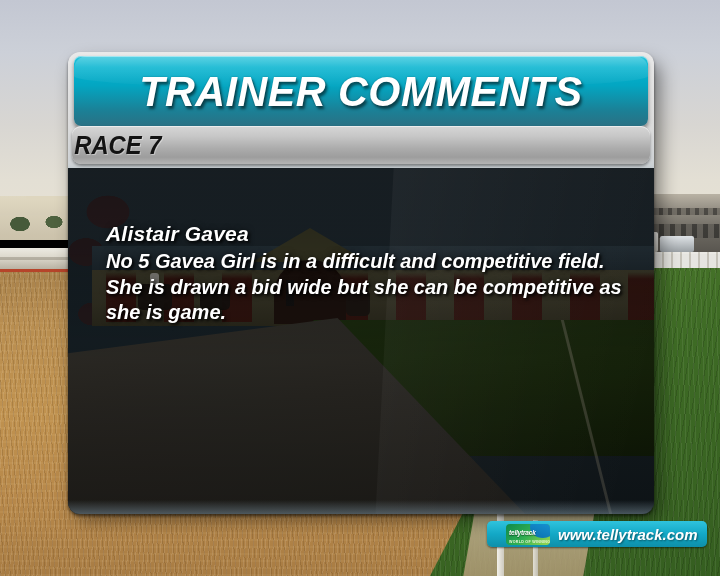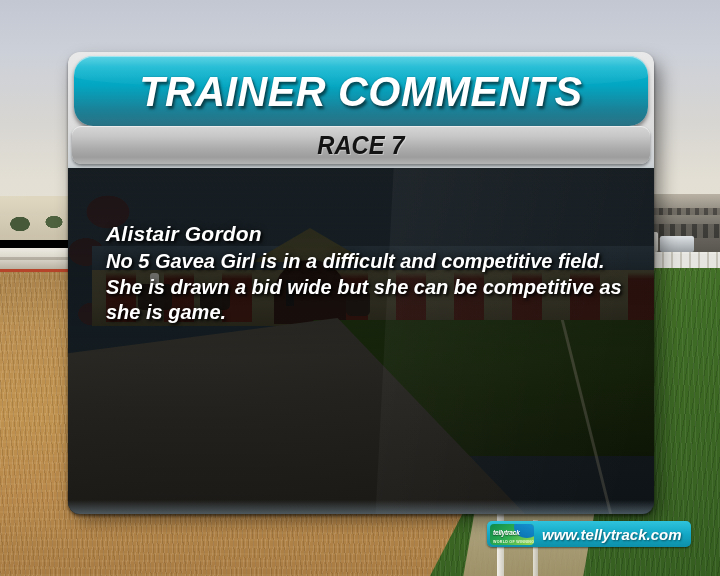--- a/index.html
+++ b/index.html
@@ -160,21 +160,21 @@
     box-shadow:0 2px 3px rgba(0,0,0,.5);
   }
 
   
   .header-wrap{
     position:absolute; left:0; top:0; width:586px; height:76px;
     padding:4px 6px 0 6px;
   }
   .header-bar{
     position:relative; width:100%; height:70px;
-    border-radius:19px;
+    border-radius:7px;
     background:linear-gradient(180deg,#2ec6dd 0%, #04b3cf 16%, #03a6c2 42%, #1b8096 78%, #2a7184 100%);
     box-shadow:0 3px 4px rgba(0,0,0,.45), inset 0 1px 0 rgba(255,255,255,.45);
     display:flex; align-items:center; justify-content:center;
     overflow:hidden;
   }
   .header-bar:before{
     content:""; position:absolute; left:0; top:0; width:100%; height:46%;
     background:linear-gradient(180deg,rgba(255,255,255,.22),rgba(255,255,255,0));
     border-radius:13px 13px 40% 40%/13px 13px 12px 12px;
     pointer-events:none;
@@ -191,21 +191,21 @@
   
   .race-wrap{
     position:absolute; left:0; top:74px; width:586px; height:40px;
     padding:0 4px;
   }
   .race-bar{
     position:relative; width:100%; height:38px;
     border-radius:9px;
     background:linear-gradient(180deg,#d6d6d6 0%, #c6c6c6 28%, #ababab 60%, #9d9d9d 82%, #b4b4b4 100%);
     box-shadow:0 2px 3px rgba(0,0,0,.4), inset 0 1px 0 rgba(255,255,255,.55);
-    display:flex; align-items:center; justify-content:center;
+    display:flex; align-items:center; 
   }
   .race-label{
     color:#131313; font-weight:bold; font-style:italic; font-size:25px;
     transform:scaleX(.95);
     text-shadow:1px 1px 0 rgba(255,255,255,.35);
     white-space:nowrap;
   }
 
   
   .photo{
@@ -322,21 +322,21 @@
     pointer-events:none;
   }
 
   
   #watermark{
     position:absolute; left:487px; top:521px; height:26px;
     display:flex; align-items:center;
     border-radius:5px;
     background:linear-gradient(180deg,#2fc3dd 0%, #13a8c6 50%, #0e8fa9 100%);
     box-shadow:0 1px 2px rgba(0,0,0,.5);
-    padding:0 9px 0 3px;
+    padding:0 9px 0 19px;
   }
   .wm-logo{
     position:relative; width:44px; height:21px; border-radius:4px;
     background:linear-gradient(135deg,#0f8a4a 0%, #2fae52 48%, #9ed94f 100%);
     overflow:hidden; flex:0 0 auto;
   }
   .wm-logo:before{
     content:""; position:absolute; right:-6px; top:-8px; width:26px; height:22px;
     background:linear-gradient(200deg,#19a1e0,#0b6fae);
     border-radius:50%;
@@ -401,21 +401,21 @@
         <div class="ph-kerb"></div>
         <div class="ph-horse1"></div>
         <div class="ph-horse2"></div>
         <div class="ph-horse3"></div>
         <div class="ph-person"></div>
       </div>
       <div class="photo-darken"></div>
       <div class="photo-gloss"></div>
 
       <div class="comment">
-        <div class="trainer-name">Alistair Gordon</div>
+        <div class="trainer-name">Alistair Gavea</div>
         <div class="comment-text">No 5 Gavea Girl is in a difficult and competitive field. She is drawn a bid wide but she can be competitive as she is game.</div>
       </div>
     </div>
 
     <div class="header-wrap">
       <div class="header-bar">
         <div class="header-title">TRAINER COMMENTS</div>
       </div>
     </div>
 

